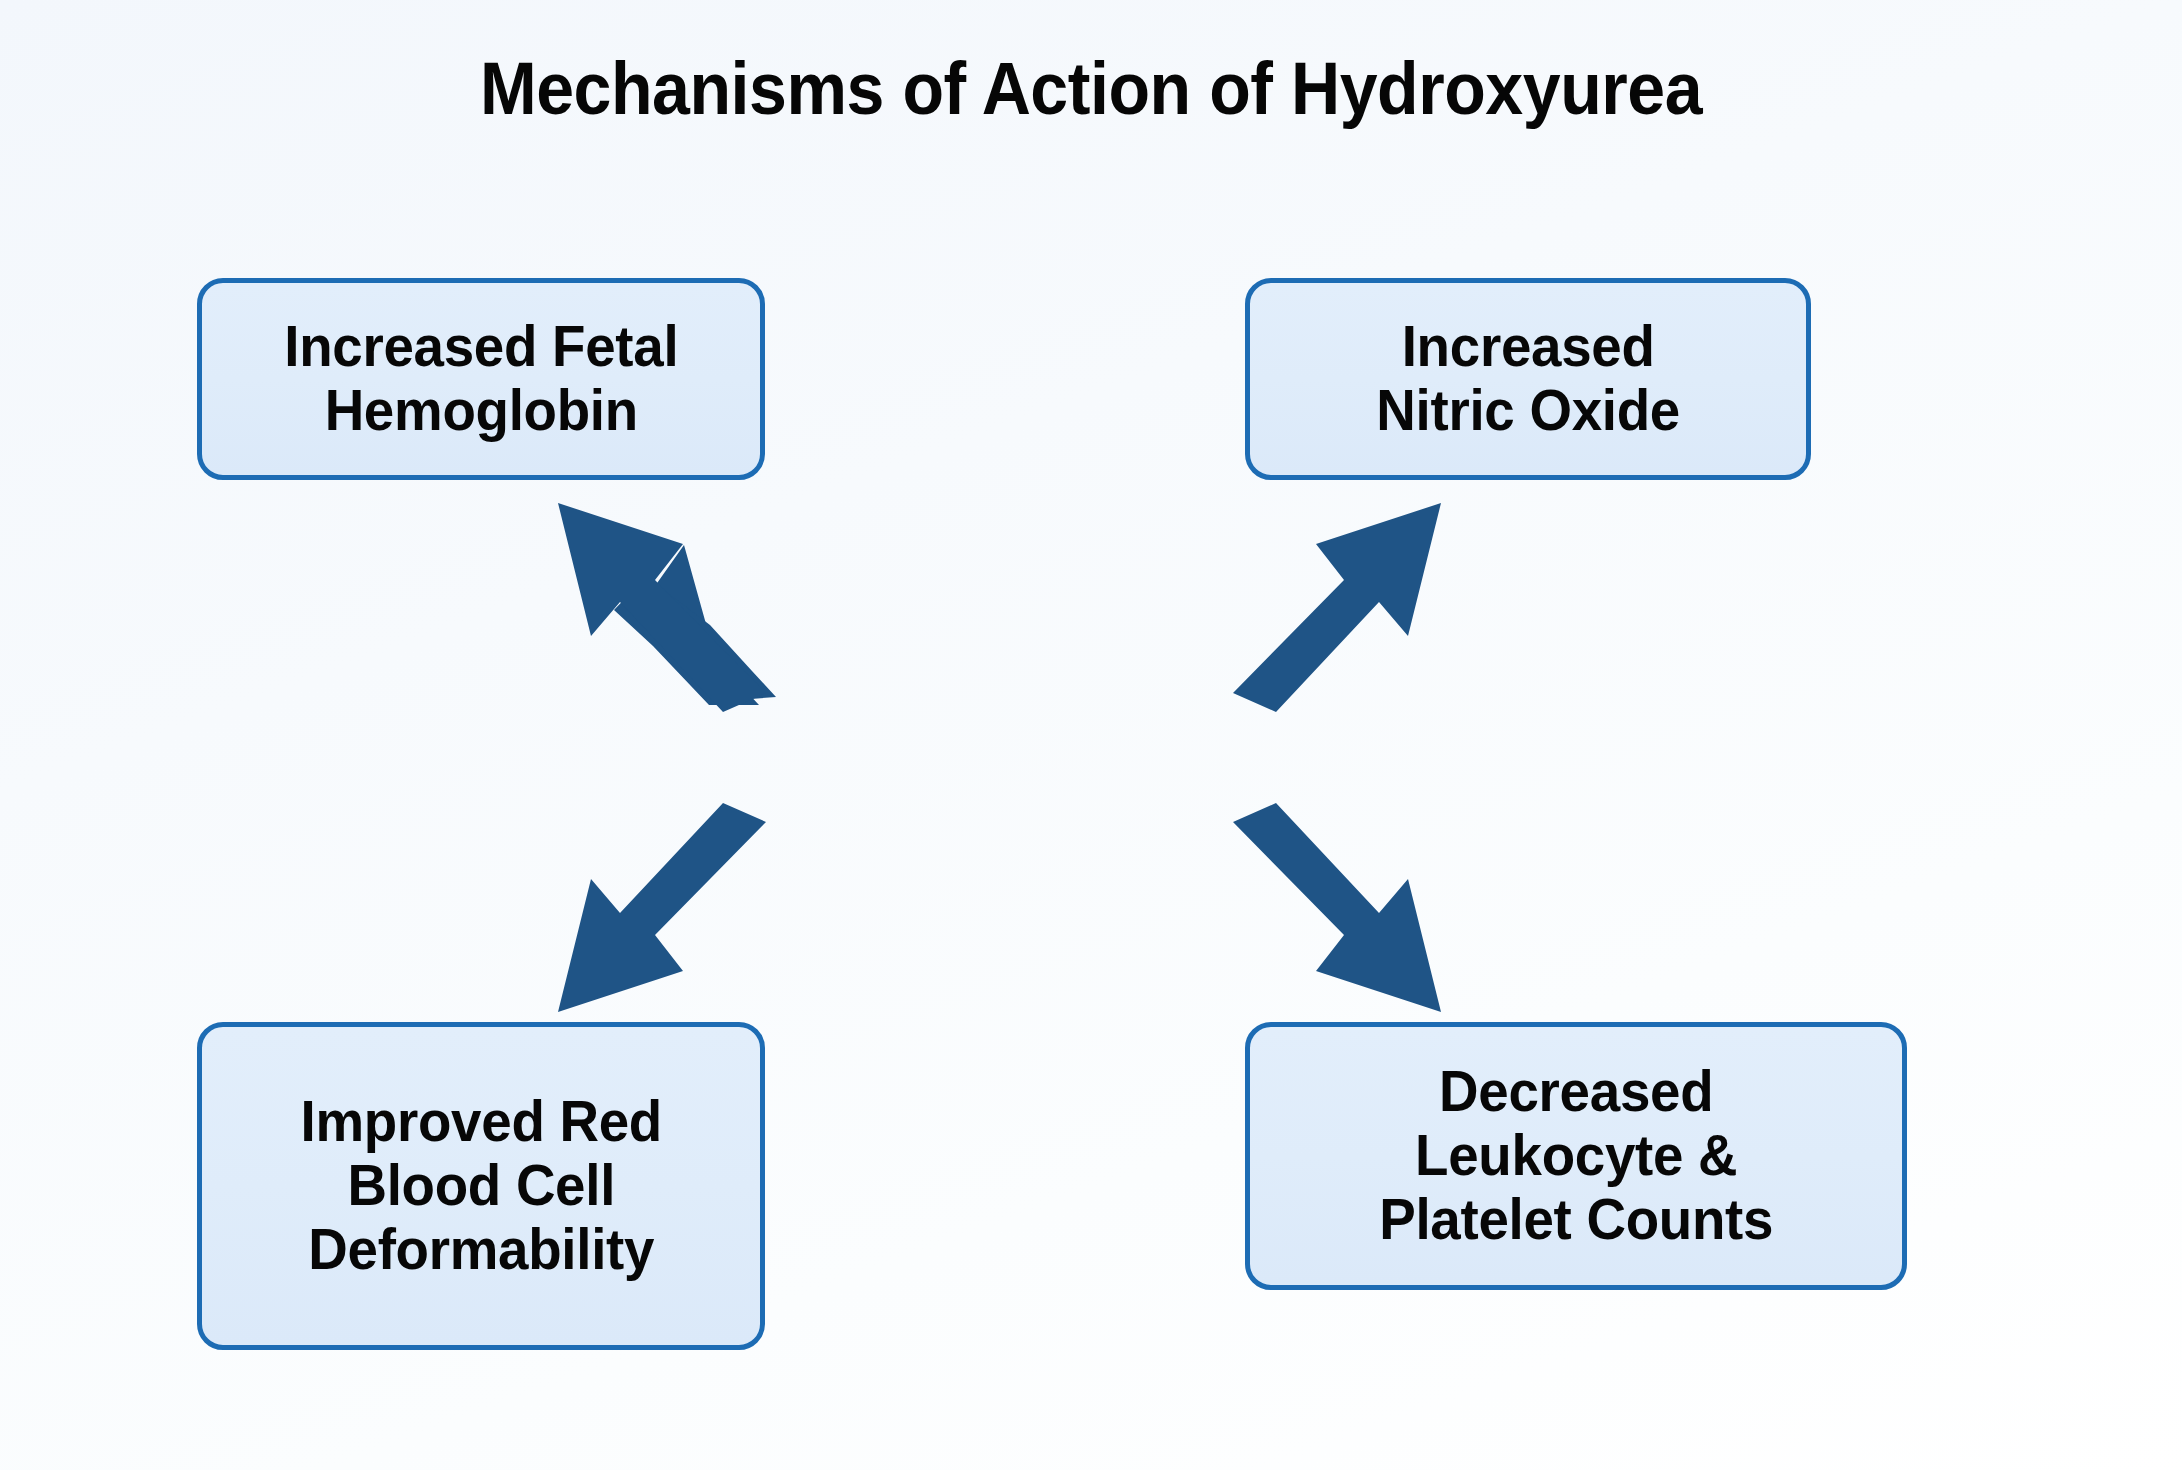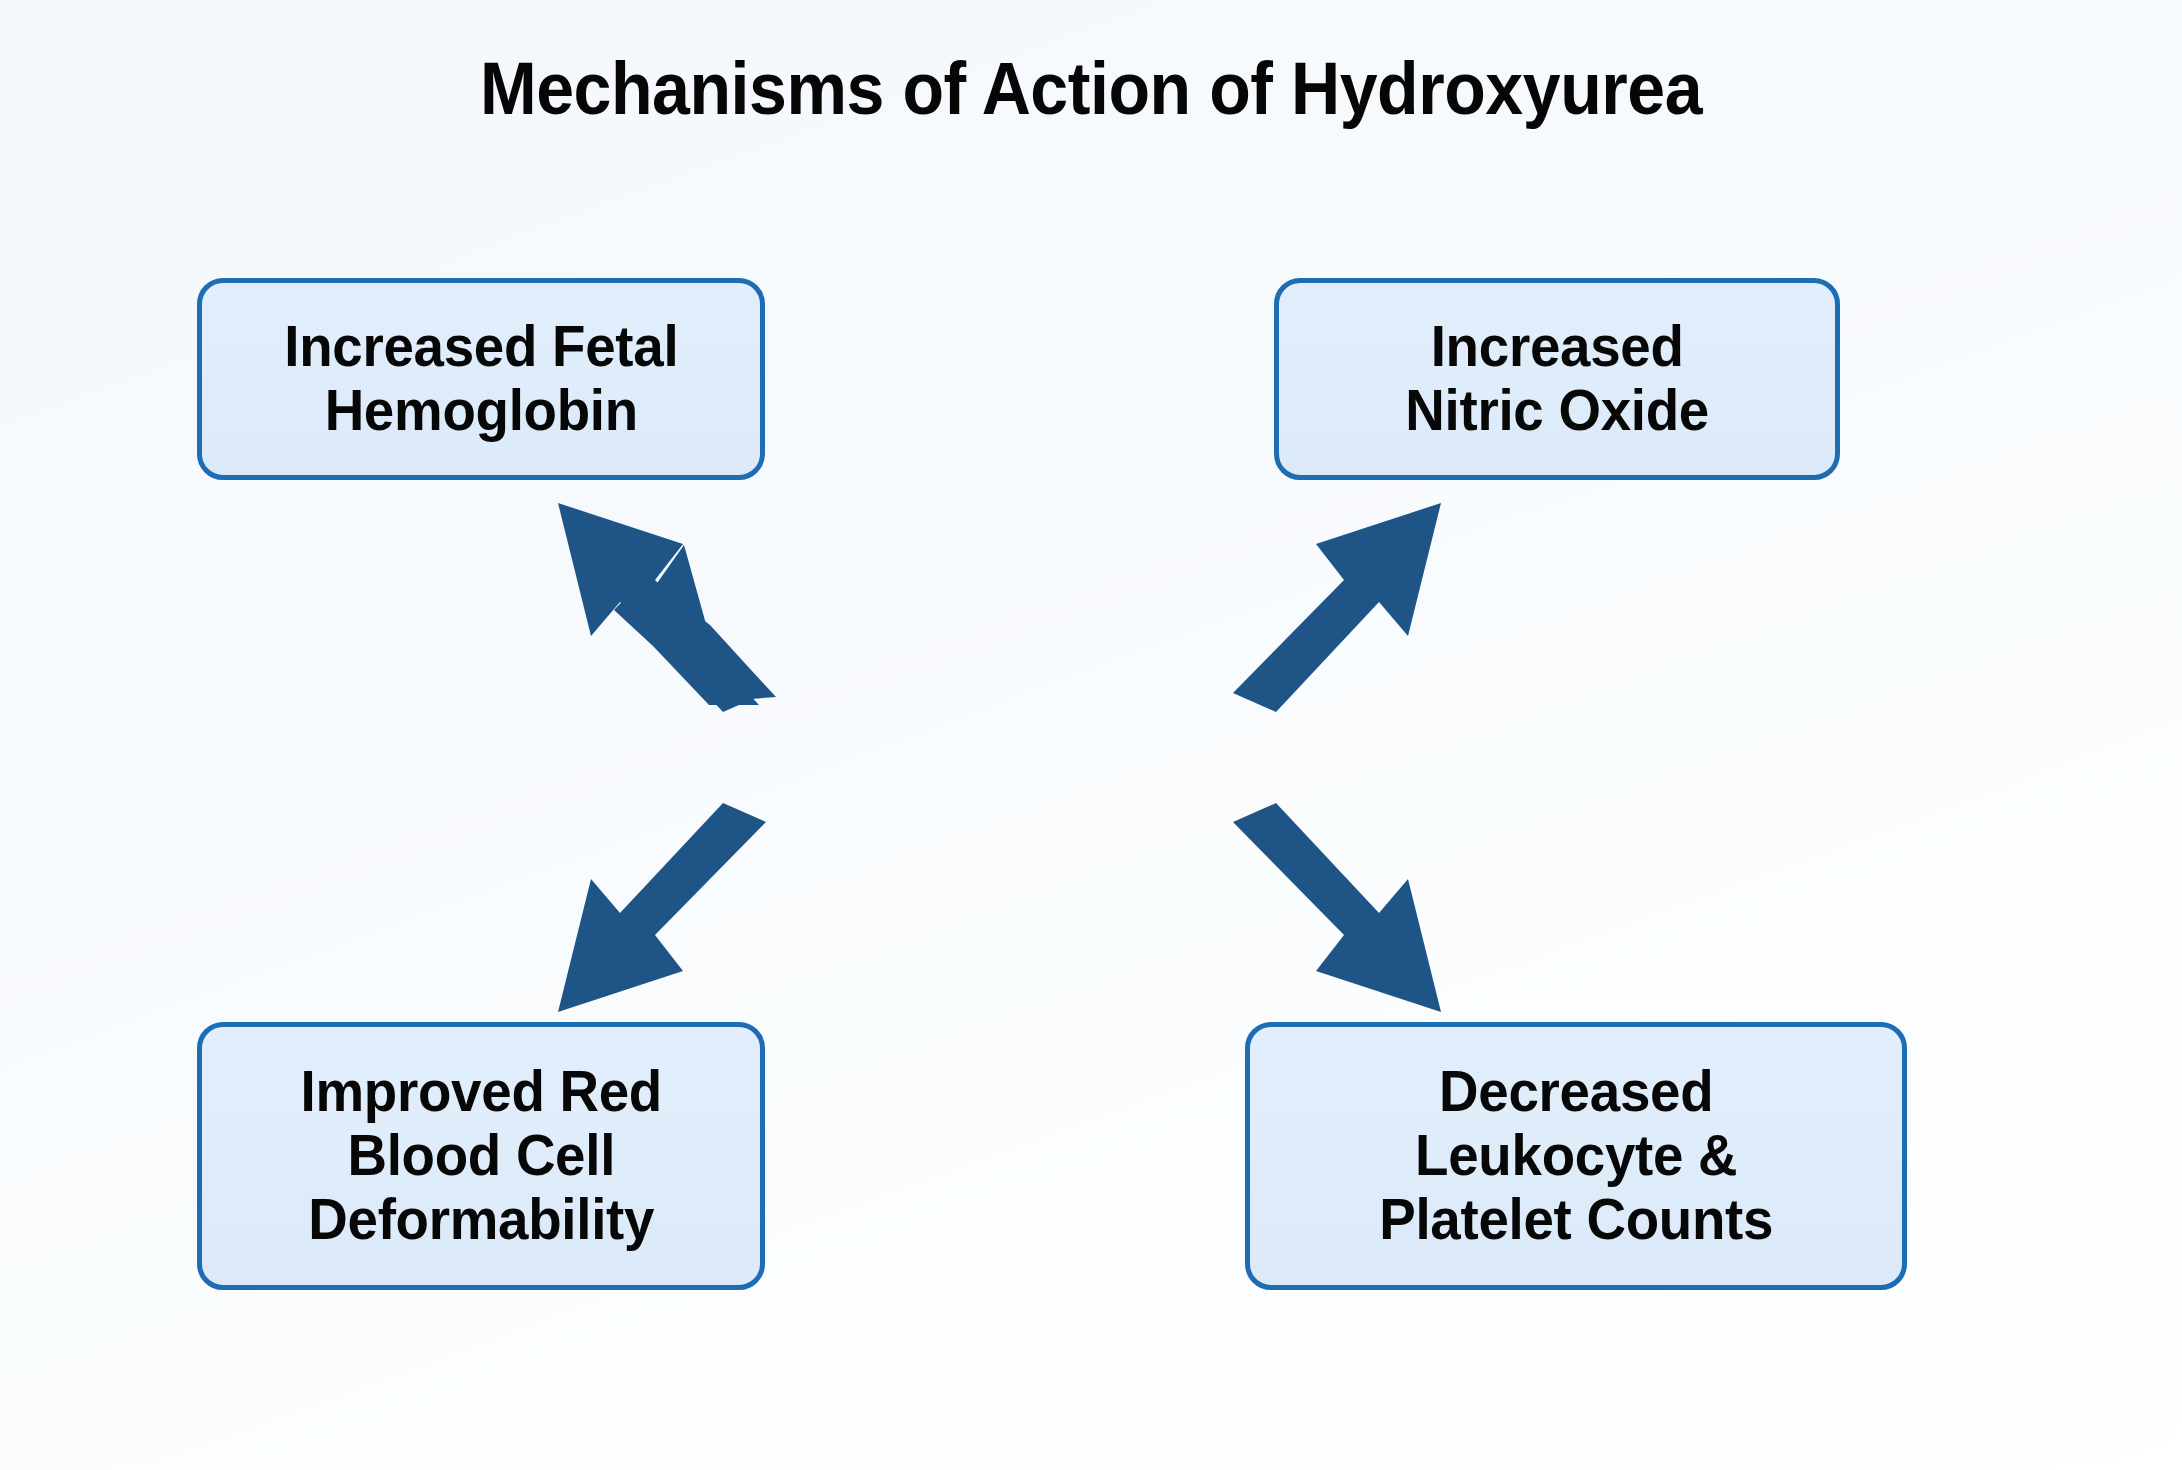--- a/index.html
+++ b/index.html
@@ -61,22 +61,22 @@
     font-size: 57px;
     line-height: 1.12;
     letter-spacing: -0.3px;
   }
   .node-box .node-text {
     transform: scaleX(0.96);
     padding: 0 16px;
   }
 
   #box-fetal-hemoglobin { left: 197px;  top: 278px;  width: 568px; height: 202px; }
-  #box-nitric-oxide     { left: 1245px; top: 278px;  width: 566px; height: 202px; margin-left: 29px; }
-  #box-rbc-deform       { left: 197px;  top: 1022px; width: 568px; height: 268px; }
+  #box-nitric-oxide     { left: 1245px; top: 278px;  width: 566px; height: 202px; }
+  #box-rbc-deform       { left: 197px;  top: 1022px; width: 568px; height: 328px; }
   #box-leuko-platelet   { left: 1245px; top: 1022px; width: 662px; height: 268px; }
 
   
   #center-ellipse {
     position: absolute;
     left: 640px;
     top: 553px;
     width: 730px;
     height: 372px;
     box-sizing: border-box;

